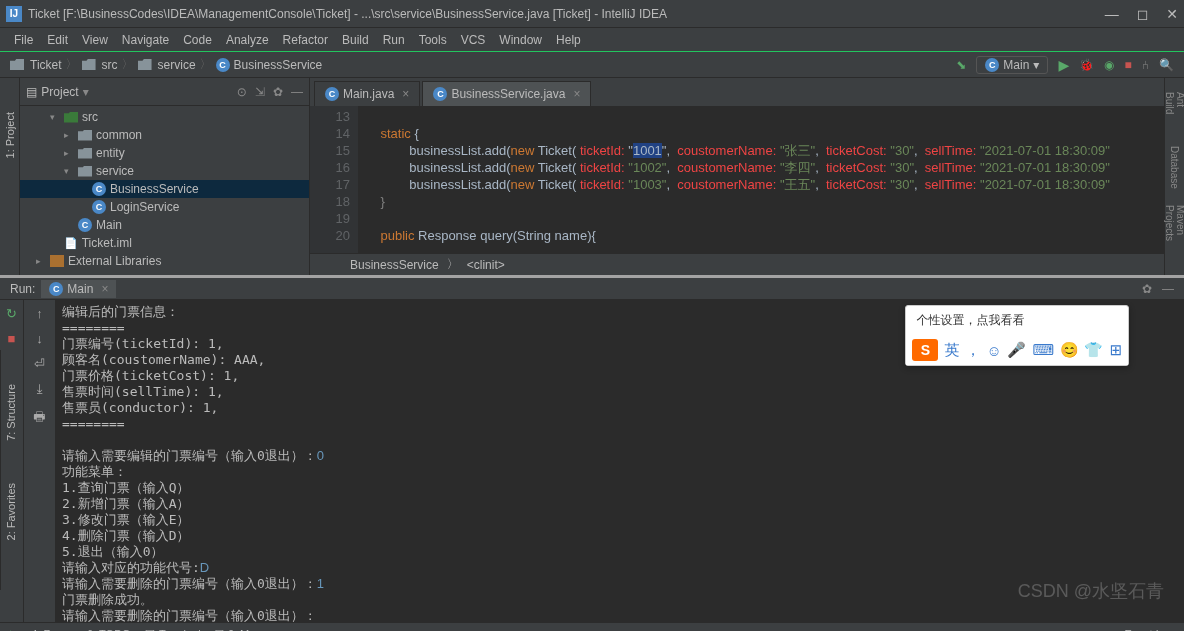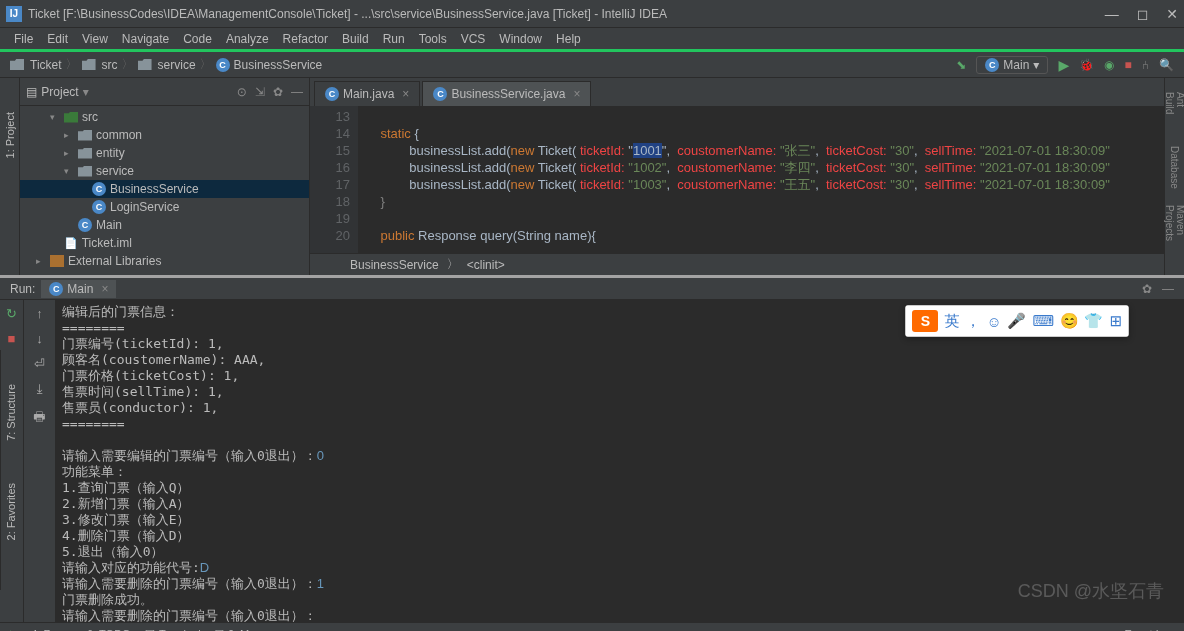--- a/index.html
+++ b/index.html
@@ -2,21 +2,21 @@
 <html><head>
 <meta charset="utf-8">
 <style>
 * { margin: 0; padding: 0; box-sizing: border-box; font-family: "Segoe UI", Arial, sans-serif; }
 body { background: #3c3f41; color: #bbbbbb; font-size: 12px; width: 1184px; height: 631px; overflow: hidden; position: relative; }
 .titlebar { background: #3c3f41; height: 28px; display: flex; align-items: center; padding: 0 6px; border-bottom: 1px solid #2b2b2b; }
 .titlebar .appicon { width: 16px; height: 16px; background: #4a88c7; margin-right: 6px; display: flex; align-items: center; justify-content: center; color: #fff; font-size: 10px; font-weight: bold; }
 .titlebar .title { flex: 1; color: #bbbbbb; font-size: 12px; }
 .winbtns { display: flex; gap: 18px; }
 .winbtns span { color: #bbbbbb; font-size: 14px; cursor: pointer; }
-.menubar { background: #3c3f41; height: 24px; display: flex; align-items: center; padding: 0 8px; gap: 2px; border-bottom: 3px solid #22c55e; }
+.menubar { background: #3c3f41; height: 24px; display: flex; align-items: center; padding: 0 8px; gap: 2px; border-bottom: 1px solid #22c55e; }
 .menubar span { padding: 2px 6px; color: #bbbbbb; cursor: pointer; }
 .navbar { background: #3c3f41; height: 26px; display: flex; align-items: center; padding: 0 10px; border-bottom: 1px solid #2b2b2b; justify-content: space-between; }
 .breadcrumb { display: flex; align-items: center; gap: 4px; color: #bbbbbb; }
 .breadcrumb .sep { color: #666; }
 .folder-icon { width: 14px; height: 11px; background: #87939a; display: inline-block; margin-right: 2px; clip-path: polygon(0 15%, 35% 15%, 45% 0, 100% 0, 100% 100%, 0 100%); }
 .class-icon { width: 14px; height: 14px; background: #4a88c7; border-radius: 50%; display: inline-flex; align-items: center; justify-content: center; color: #fff; font-size: 9px; font-weight: bold; }
 .navright { display: flex; align-items: center; gap: 10px; }
 .runcfg { background: #3c3f41; border: 1px solid #555; padding: 1px 8px; border-radius: 3px; display: flex; align-items: center; gap: 4px; }
 .play-icon { color: #59a869; font-size: 14px; }
 .bug-icon { color: #59a869; font-size: 12px; }
@@ -315,20 +315,21 @@
         <span>0: Messages</span>
       </div>
   </div>
   <div class="btab">
       <span>◔</span>
       <span>Event Log</span>
     </div>
 </div>
 
 <div class="ime-popup">
+  <div class="tip">个性设置，点我看看</div>
   <div class="ime-bar">
     <div class="ime-s">S</div>
     <span>英</span>
     <span>，</span>
     <span>☺</span>
     <span>🎤</span>
     <span>⌨</span>
     <span>😊</span>
     <span>👕</span>
     <span>⊞</span>

